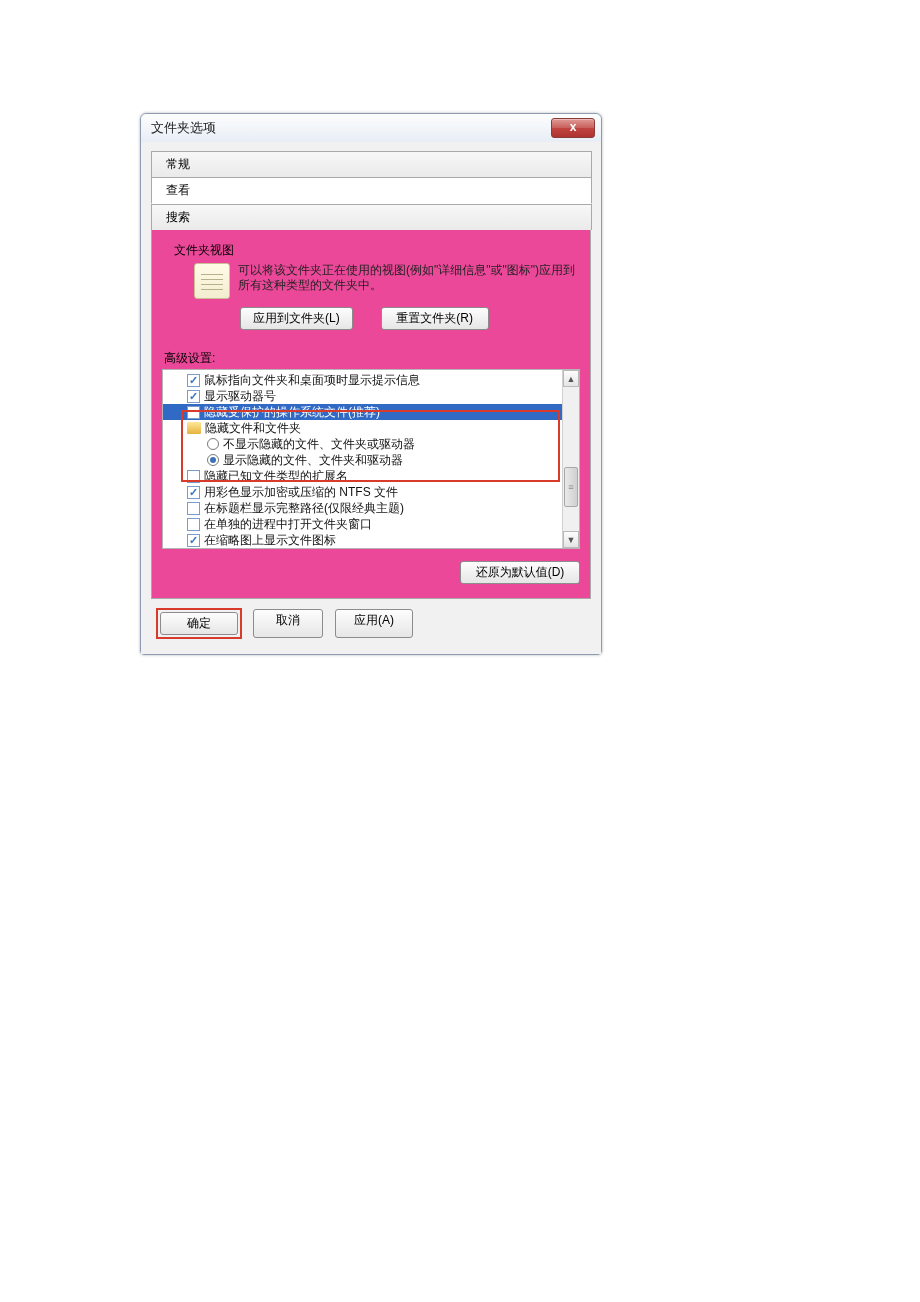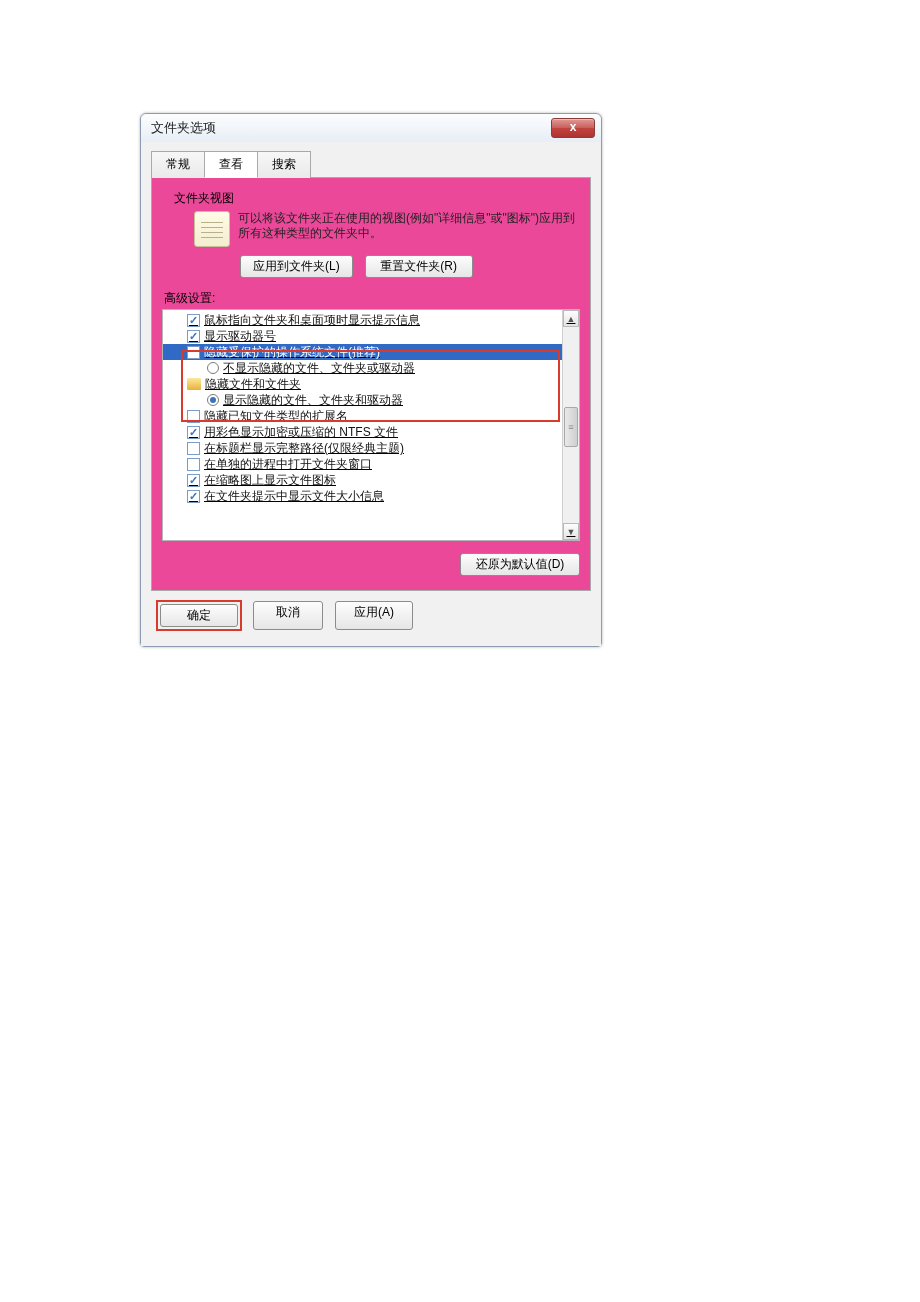--- a/index.html
+++ b/index.html
@@ -46,20 +46,21 @@
   }
   .client {
     background: #f1f1f1;
     padding: 8px 10px 10px 10px;
   }
   .tabs {
     display: flex;
     position: relative;
     top: 1px;
     z-index: 2;
+    flex-direction: column;
   }
   .tab {
     padding: 4px 14px;
     border: 1px solid #a9a9a9;
     background: linear-gradient(to bottom,#f7f7f7,#eaeaea);
     border-bottom: none;
     font-size: 12px;
     cursor: pointer;
     margin-right: -1px;
   }
@@ -92,41 +93,40 @@
   }
   .folder-icon::after{
     content:"";
     position:absolute;
     left:6px; top:10px; right:6px; bottom:6px;
     background: repeating-linear-gradient(to bottom, #b8b08a 0 1px, transparent 1px 5px);
   }
   .folderview-text { line-height: 15px; color:#222; }
   .btn-row {
     display: flex;
-    gap: 12px;
-    margin: 8px 0 12px 78px;
+    gap: 28px;
+    margin: 8px 0 20px 78px;
   }
   .btn {
     padding: 2px 12px;
     min-width: 108px;
     text-align: center;
     border: 1px solid #8c8c8c;
     background: linear-gradient(to bottom,#fdfdfd,#e6e6e6);
     border-radius: 3px;
     font-size: 12px;
     cursor: pointer;
   }
   .adv-label { margin: 8px 0 2px 2px; }
   .adv-box {
     border: 1px solid #b5b5b5;
     background: #fff;
-    height: 232px;
-    display: flex;
-    position: relative;
-    text-decoration: underline;
+    height: 180px;
+    display: flex;
+    position: relative;
   }
   .adv-list {
     flex: 1;
     overflow: hidden;
     padding: 2px 0 0 0;
     position: relative;
   }
   .adv-item {
     display: flex;
     align-items: center;
@@ -278,27 +278,27 @@
               <span>鼠标指向文件夹和桌面项时显示提示信息</span>
             </div>
             <div class="adv-item">
               <span class="chk checked"></span>
               <span>显示驱动器号</span>
             </div>
             <div class="adv-item selrow">
               <span class="chk"></span>
               <span>隐藏受保护的操作系统文件(推荐)</span>
             </div>
+            <div class="adv-item">
+              <span class="folder-small"></span>
+              <span>隐藏文件和文件夹</span>
+            </div>
             <div class="adv-item sub">
               <span class="radio"></span>
               <span>不显示隐藏的文件、文件夹或驱动器</span>
-            </div>
-            <div class="adv-item">
-              <span class="folder-small"></span>
-              <span>隐藏文件和文件夹</span>
             </div>
             <div class="adv-item sub">
               <span class="radio checked"></span>
               <span>显示隐藏的文件、文件夹和驱动器</span>
             </div>
             <div class="adv-item">
               <span class="chk"></span>
               <span>隐藏已知文件类型的扩展名</span>
             </div>
             <div class="adv-item">

